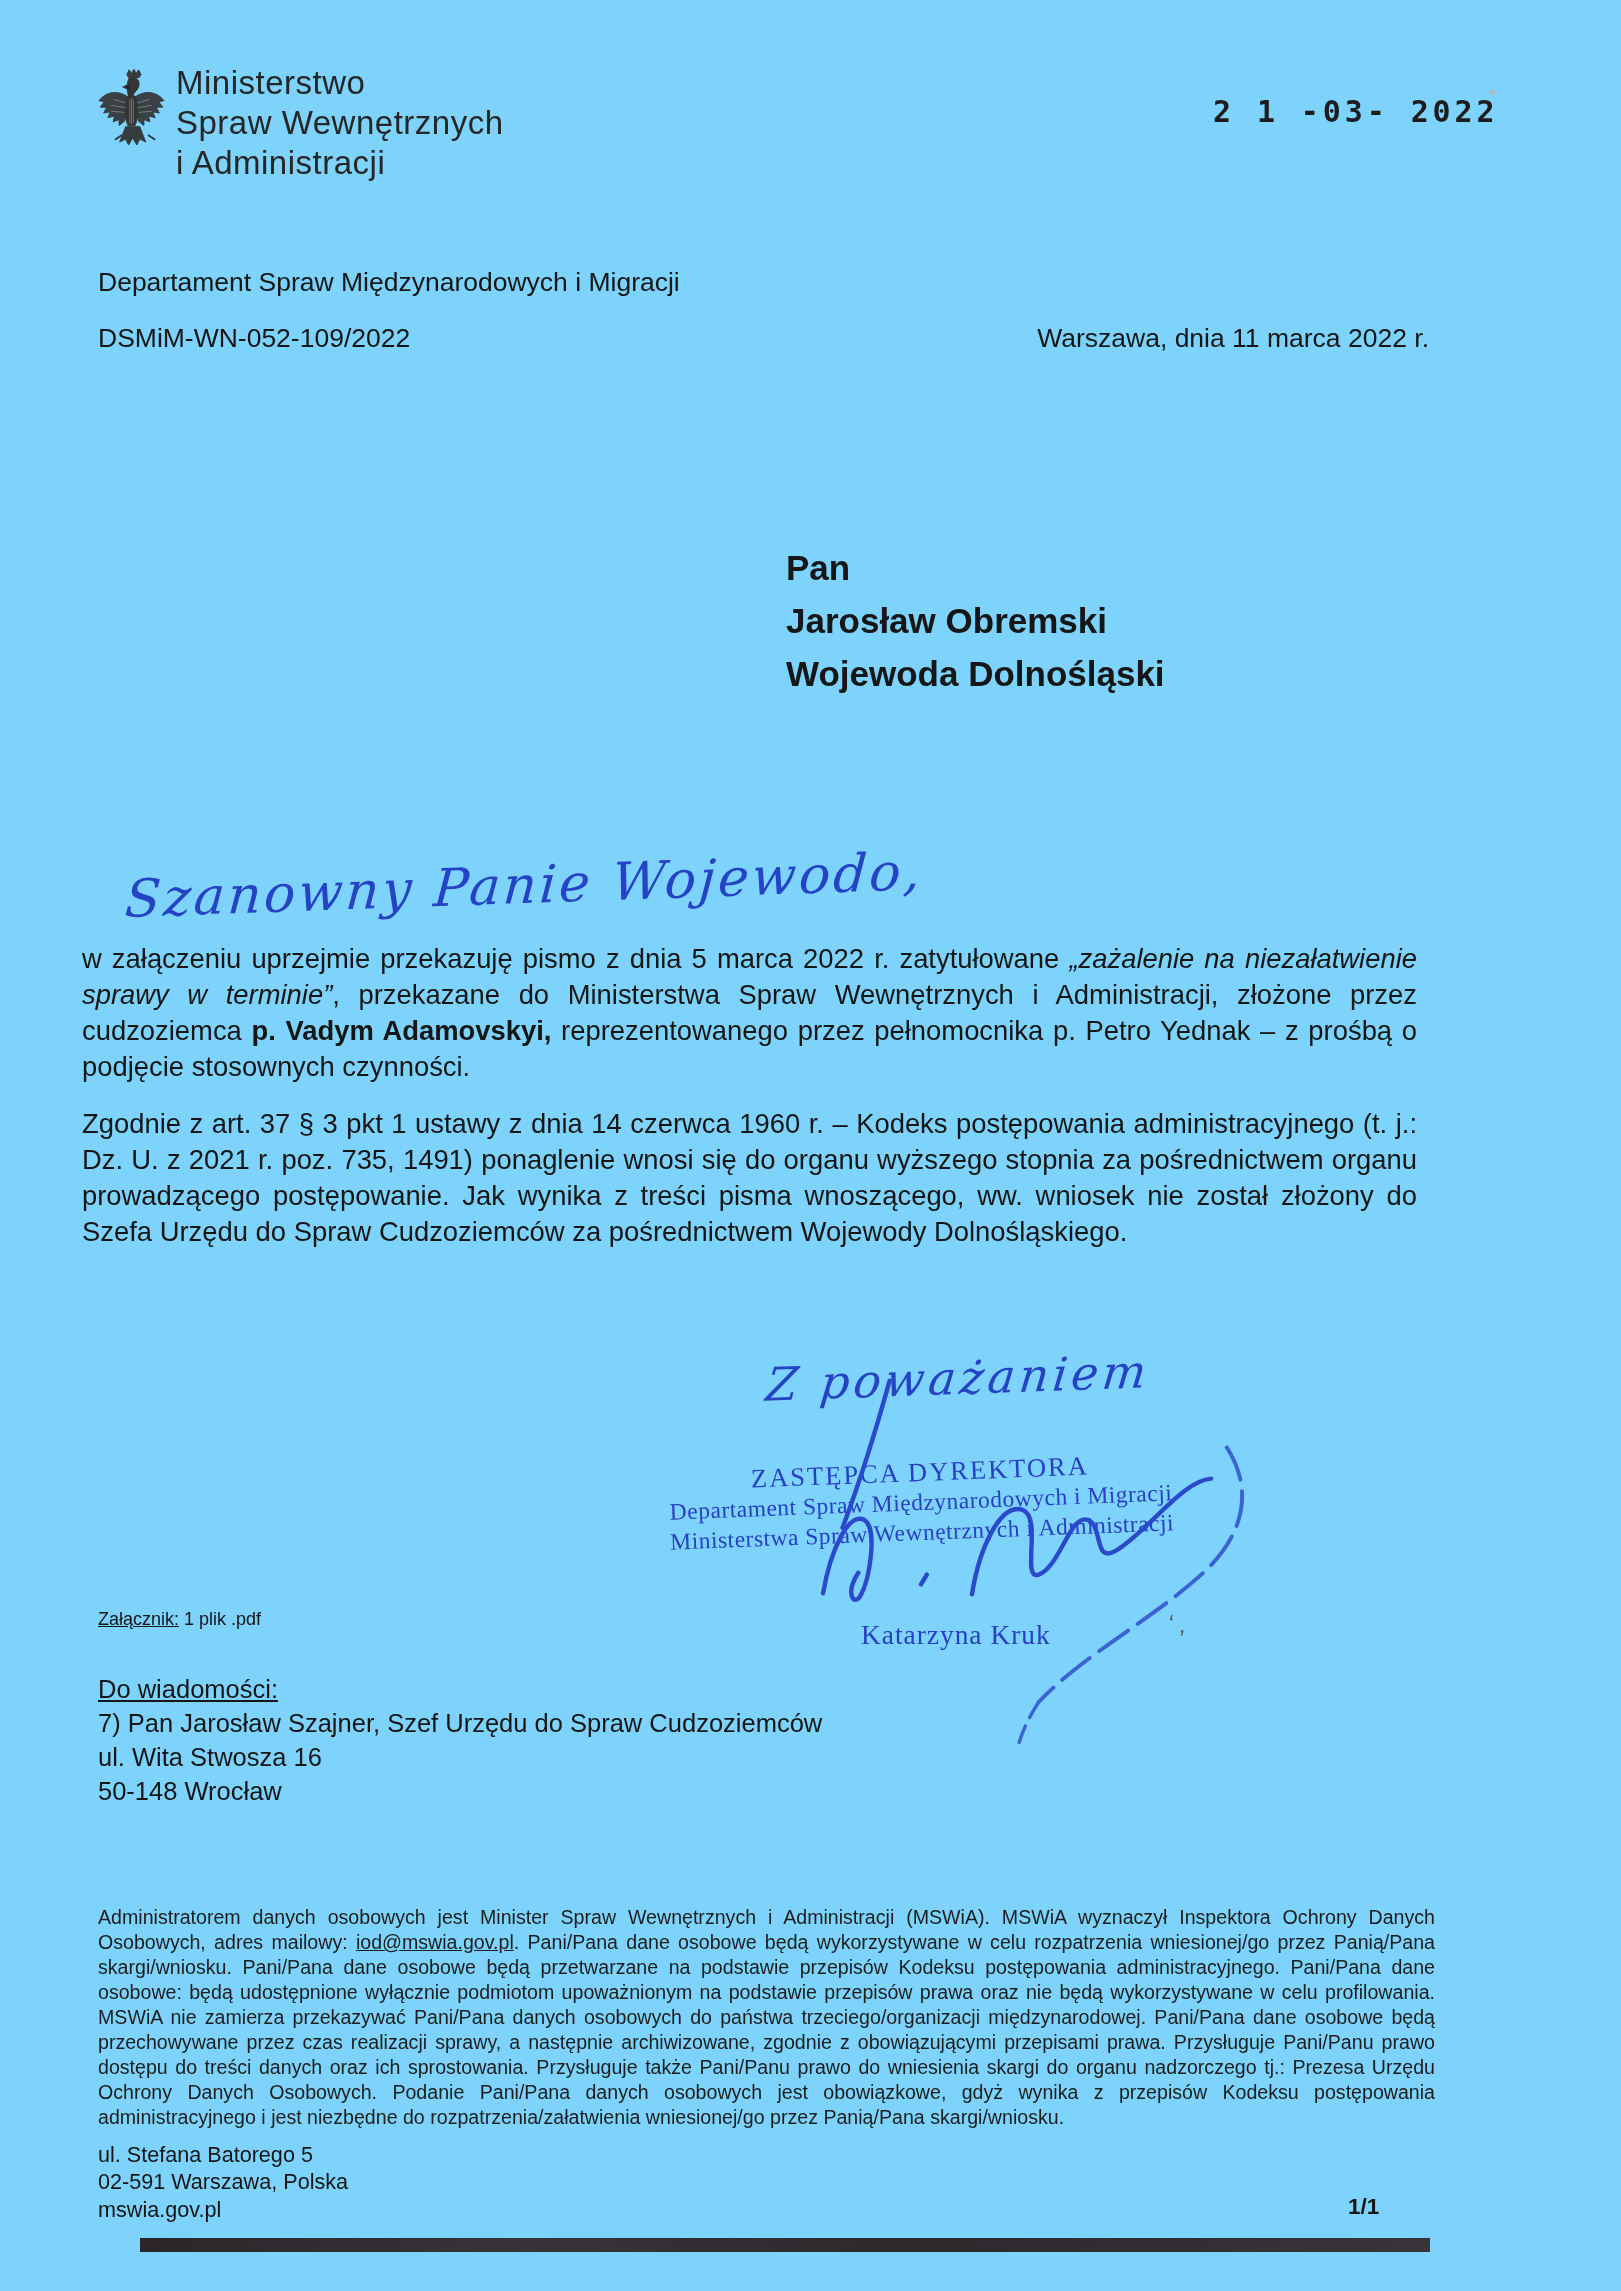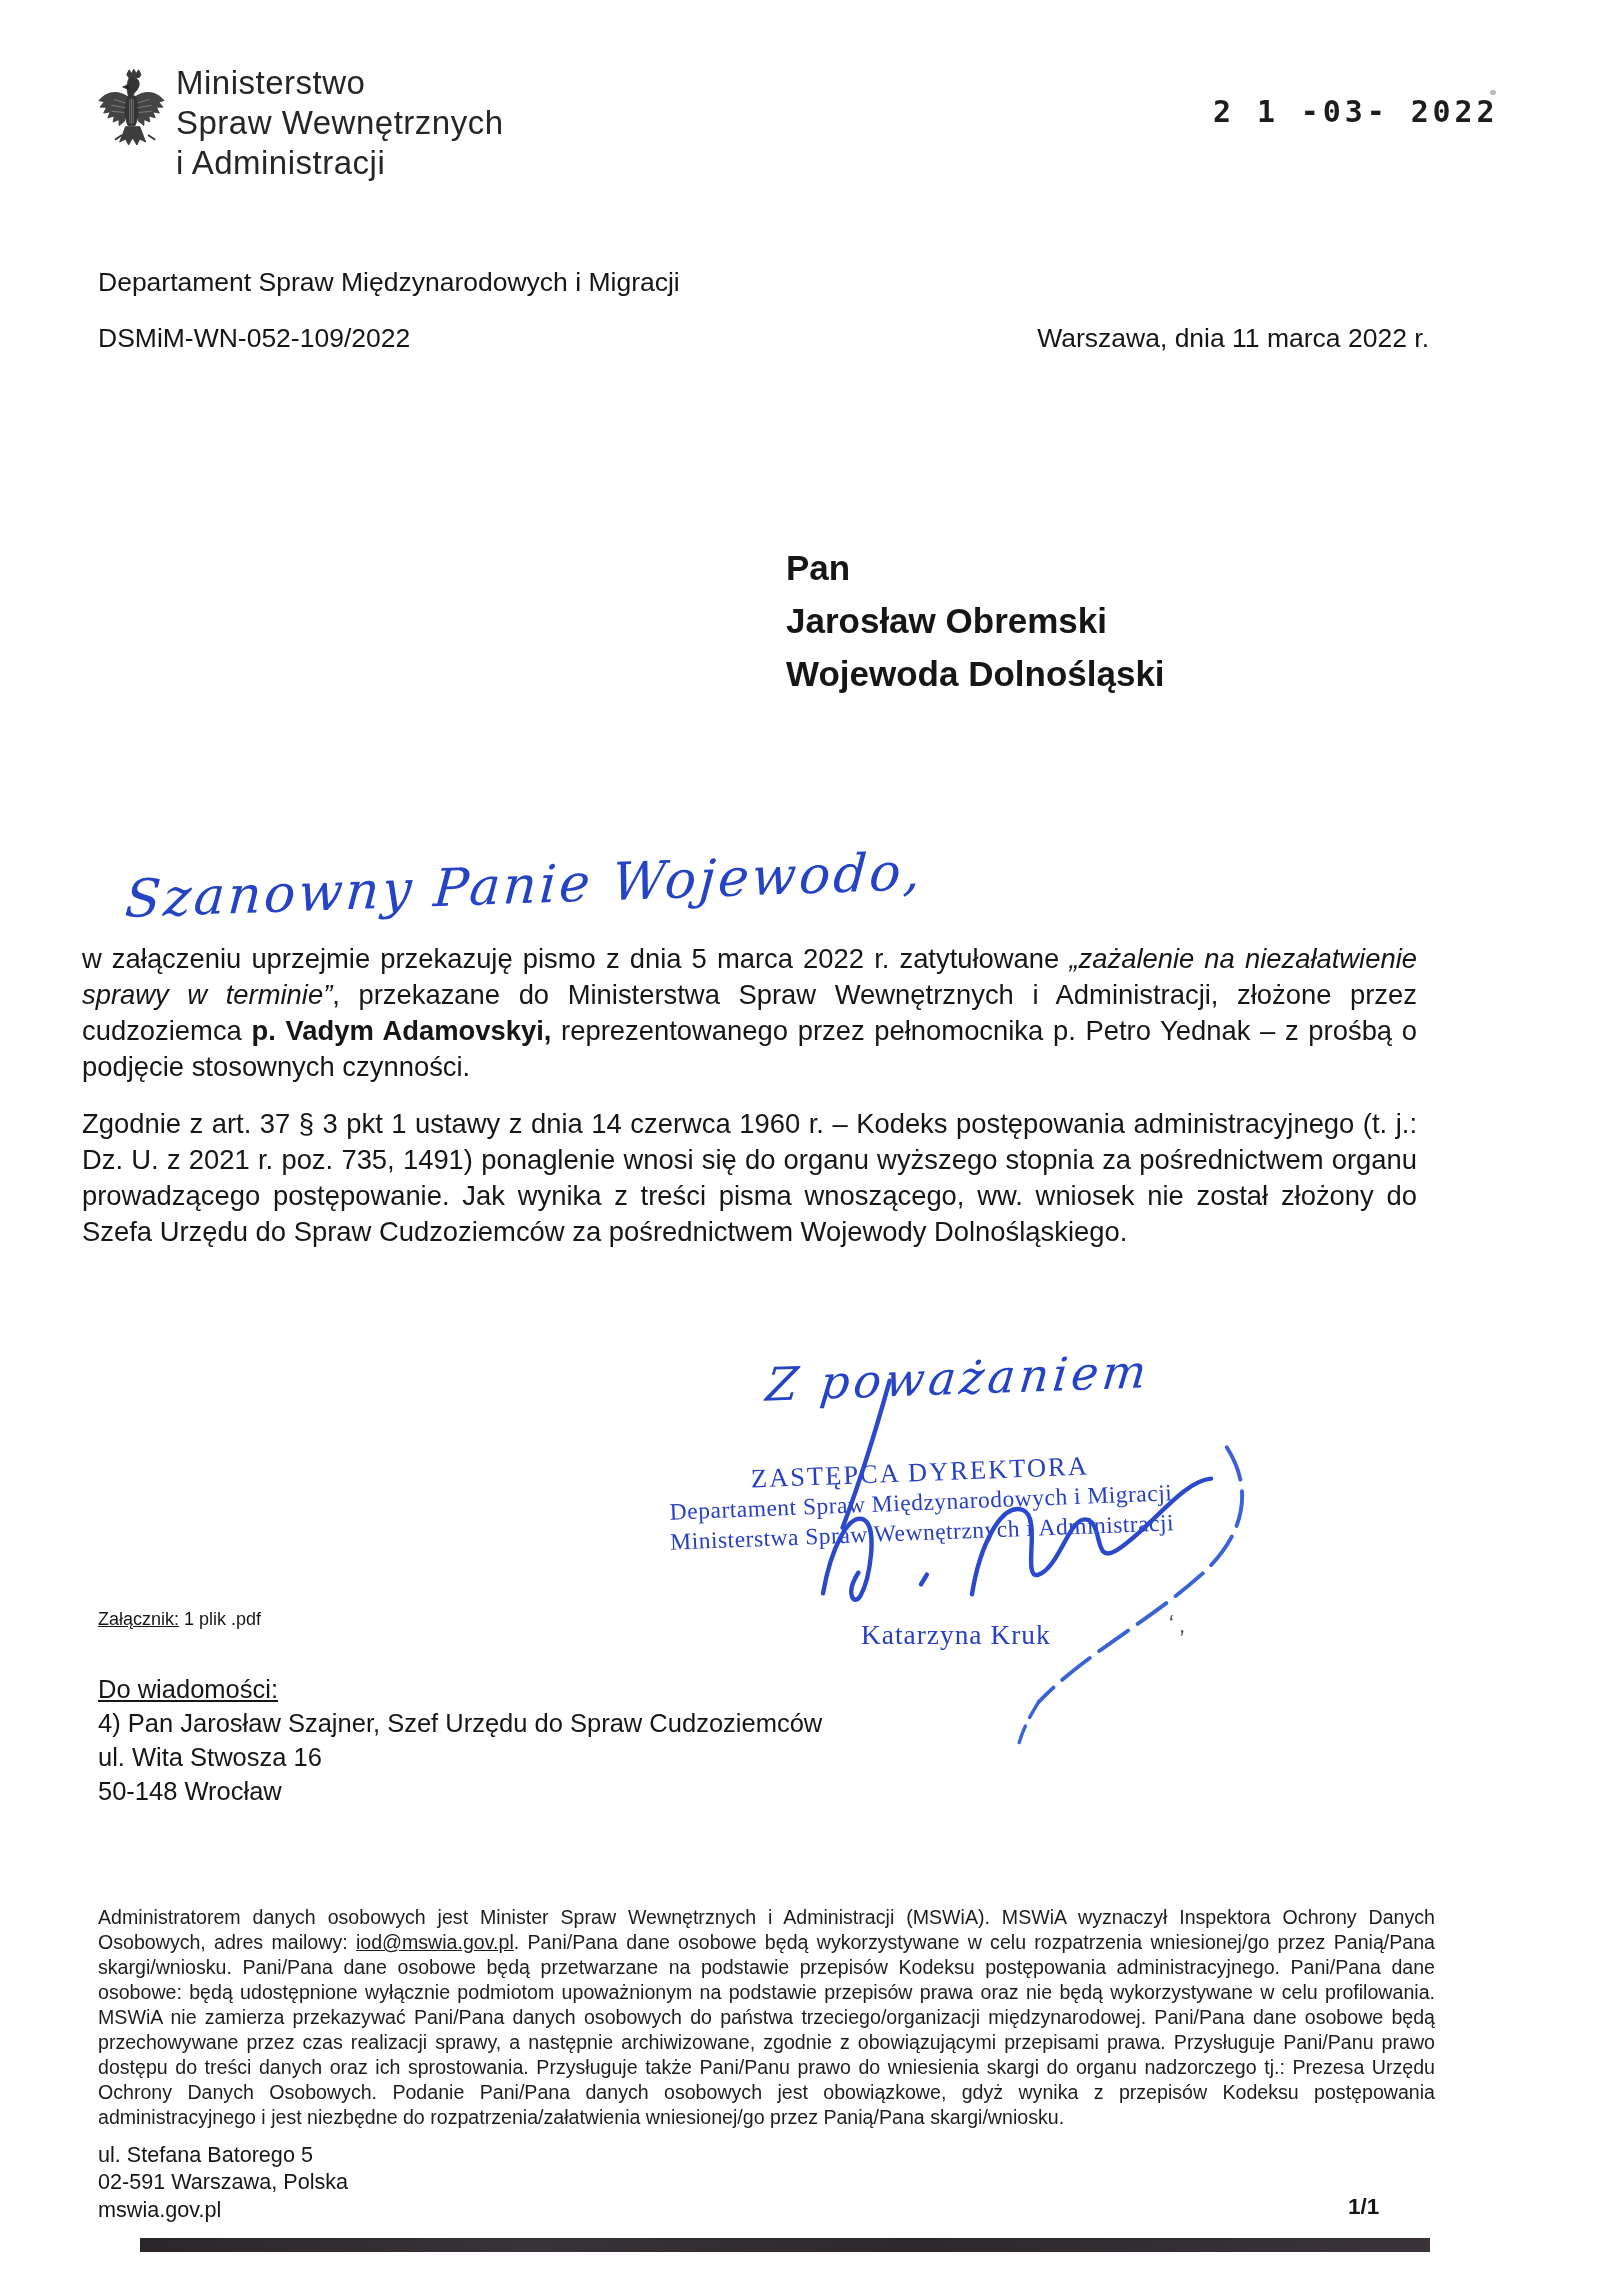--- a/index.html
+++ b/index.html
@@ -1,18 +1,18 @@
 <!DOCTYPE html>
 <html><head>
 <meta charset="utf-8">
 <style>
   html,body{margin:0;padding:0;background:#e8e8e8;}
   .page{
     position:relative;width:1621px;height:2292px;margin:0 auto;
-    background:#ffffff;overflow:hidden;
+    background:#7dd3fc;overflow:hidden;
     font-family:"Liberation Sans",sans-serif;color:#161616;
   }
   .abs{position:absolute;}
   
   .ministry-name{left:176px;top:63px;font-size:33px;line-height:40px;color:#262626;letter-spacing:0.5px;}
   .eagle{left:96px;top:67px;width:71px;height:98px;}
   .date-stamp{left:1213px;top:94px;font-family:"DejaVu Sans Mono",monospace;font-size:30px;font-weight:bold;letter-spacing:3.9px;color:#1d1d1d;white-space:nowrap;}
   .dept{left:98px;top:267px;font-size:26.5px;}
   .refno{left:98px;top:323px;font-size:26.5px;}
   .placedate{right:192px;top:323px;font-size:26.5px;}
@@ -115,21 +115,21 @@
       <path d="M420 356 C410 372 404 384 400 398" stroke="#3b63d6" stroke-width="3.5" stroke-dasharray="18 10"></path>
     </g>
   </svg>
 
   <div class="abs attachment"><span class="u">Załącznik:</span><span> 1 plik .pdf</span></div>
 
   <div class="abs tick artifact">‘ ,</div>
 
   <div class="abs cc">
     <div class="u">Do wiadomości:</div>
-    <div>4) Pan Jarosław Szajner, Szef Urzędu do Spraw Cudzoziemców</div>
+    <div>7) Pan Jarosław Szajner, Szef Urzędu do Spraw Cudzoziemców</div>
     <div>ul. Wita Stwosza 16</div>
     <div>50-148 Wrocław</div>
   </div>
 
   <div class="abs privacy"><span>Administratorem danych osobowych jest Minister Spraw Wewnętrznych i Administracji (MSWiA). MSWiA wyznaczył Inspektora Ochrony Danych Osobowych, adres mailowy: </span><span class="u">iod@mswia.gov.pl</span><span>. Pani/Pana dane osobowe będą wykorzystywane w celu rozpatrzenia wniesionej/go przez Panią/Pana skargi/wniosku. Pani/Pana dane osobowe będą przetwarzane na podstawie przepisów Kodeksu postępowania administracyjnego. Pani/Pana dane osobowe: będą udostępnione wyłącznie podmiotom upoważnionym na podstawie przepisów prawa oraz nie będą wykorzystywane w celu profilowania. MSWiA nie zamierza przekazywać Pani/Pana danych osobowych do państwa trzeciego/organizacji międzynarodowej. Pani/Pana dane osobowe będą przechowywane przez czas realizacji sprawy, a następnie archiwizowane, zgodnie z obowiązującymi przepisami prawa. Przysługuje Pani/Panu prawo dostępu do treści danych oraz ich sprostowania. Przysługuje także Pani/Panu prawo do wniesienia skargi do organu nadzorczego tj.: Prezesa Urzędu Ochrony Danych Osobowych. Podanie Pani/Pana danych osobowych jest obowiązkowe, gdyż wynika z przepisów Kodeksu postępowania administracyjnego i jest niezbędne do rozpatrzenia/załatwienia wniesionej/go przez Panią/Pana skargi/wniosku.</span></div>
 
   <div class="abs address">
     <div>ul. Stefana Batorego 5</div>
     <div>02-591 Warszawa, Polska</div>
     <div>mswia.gov.pl</div>

